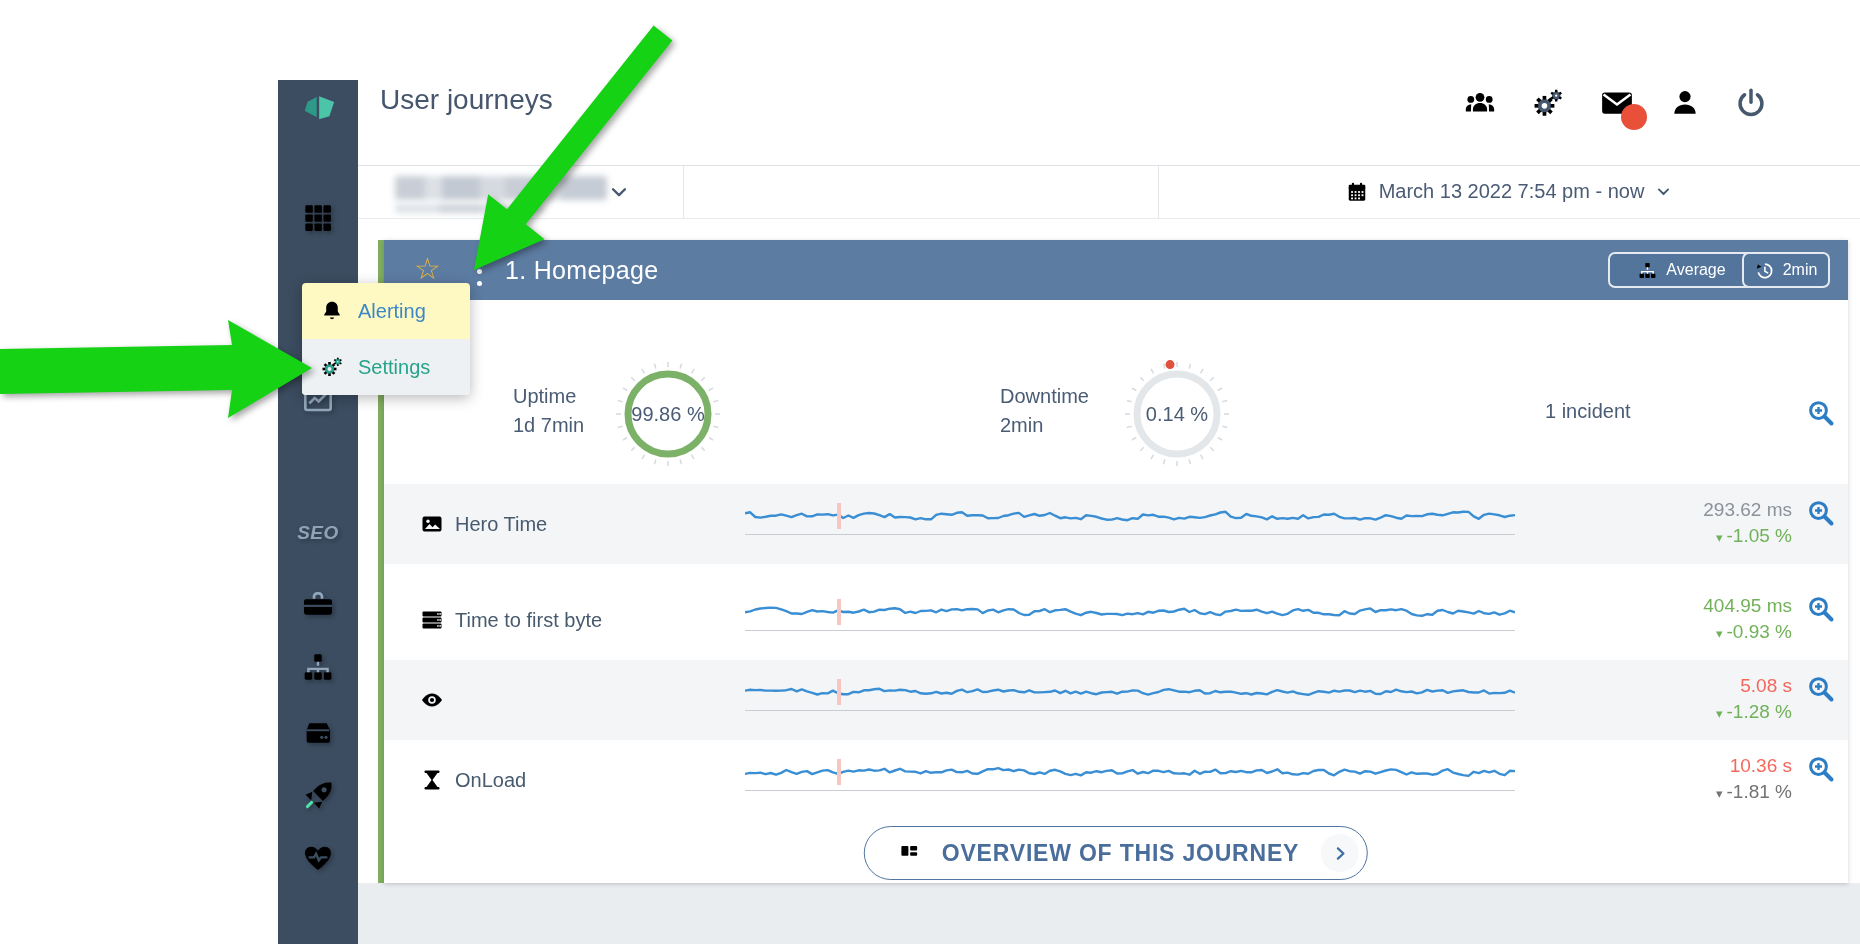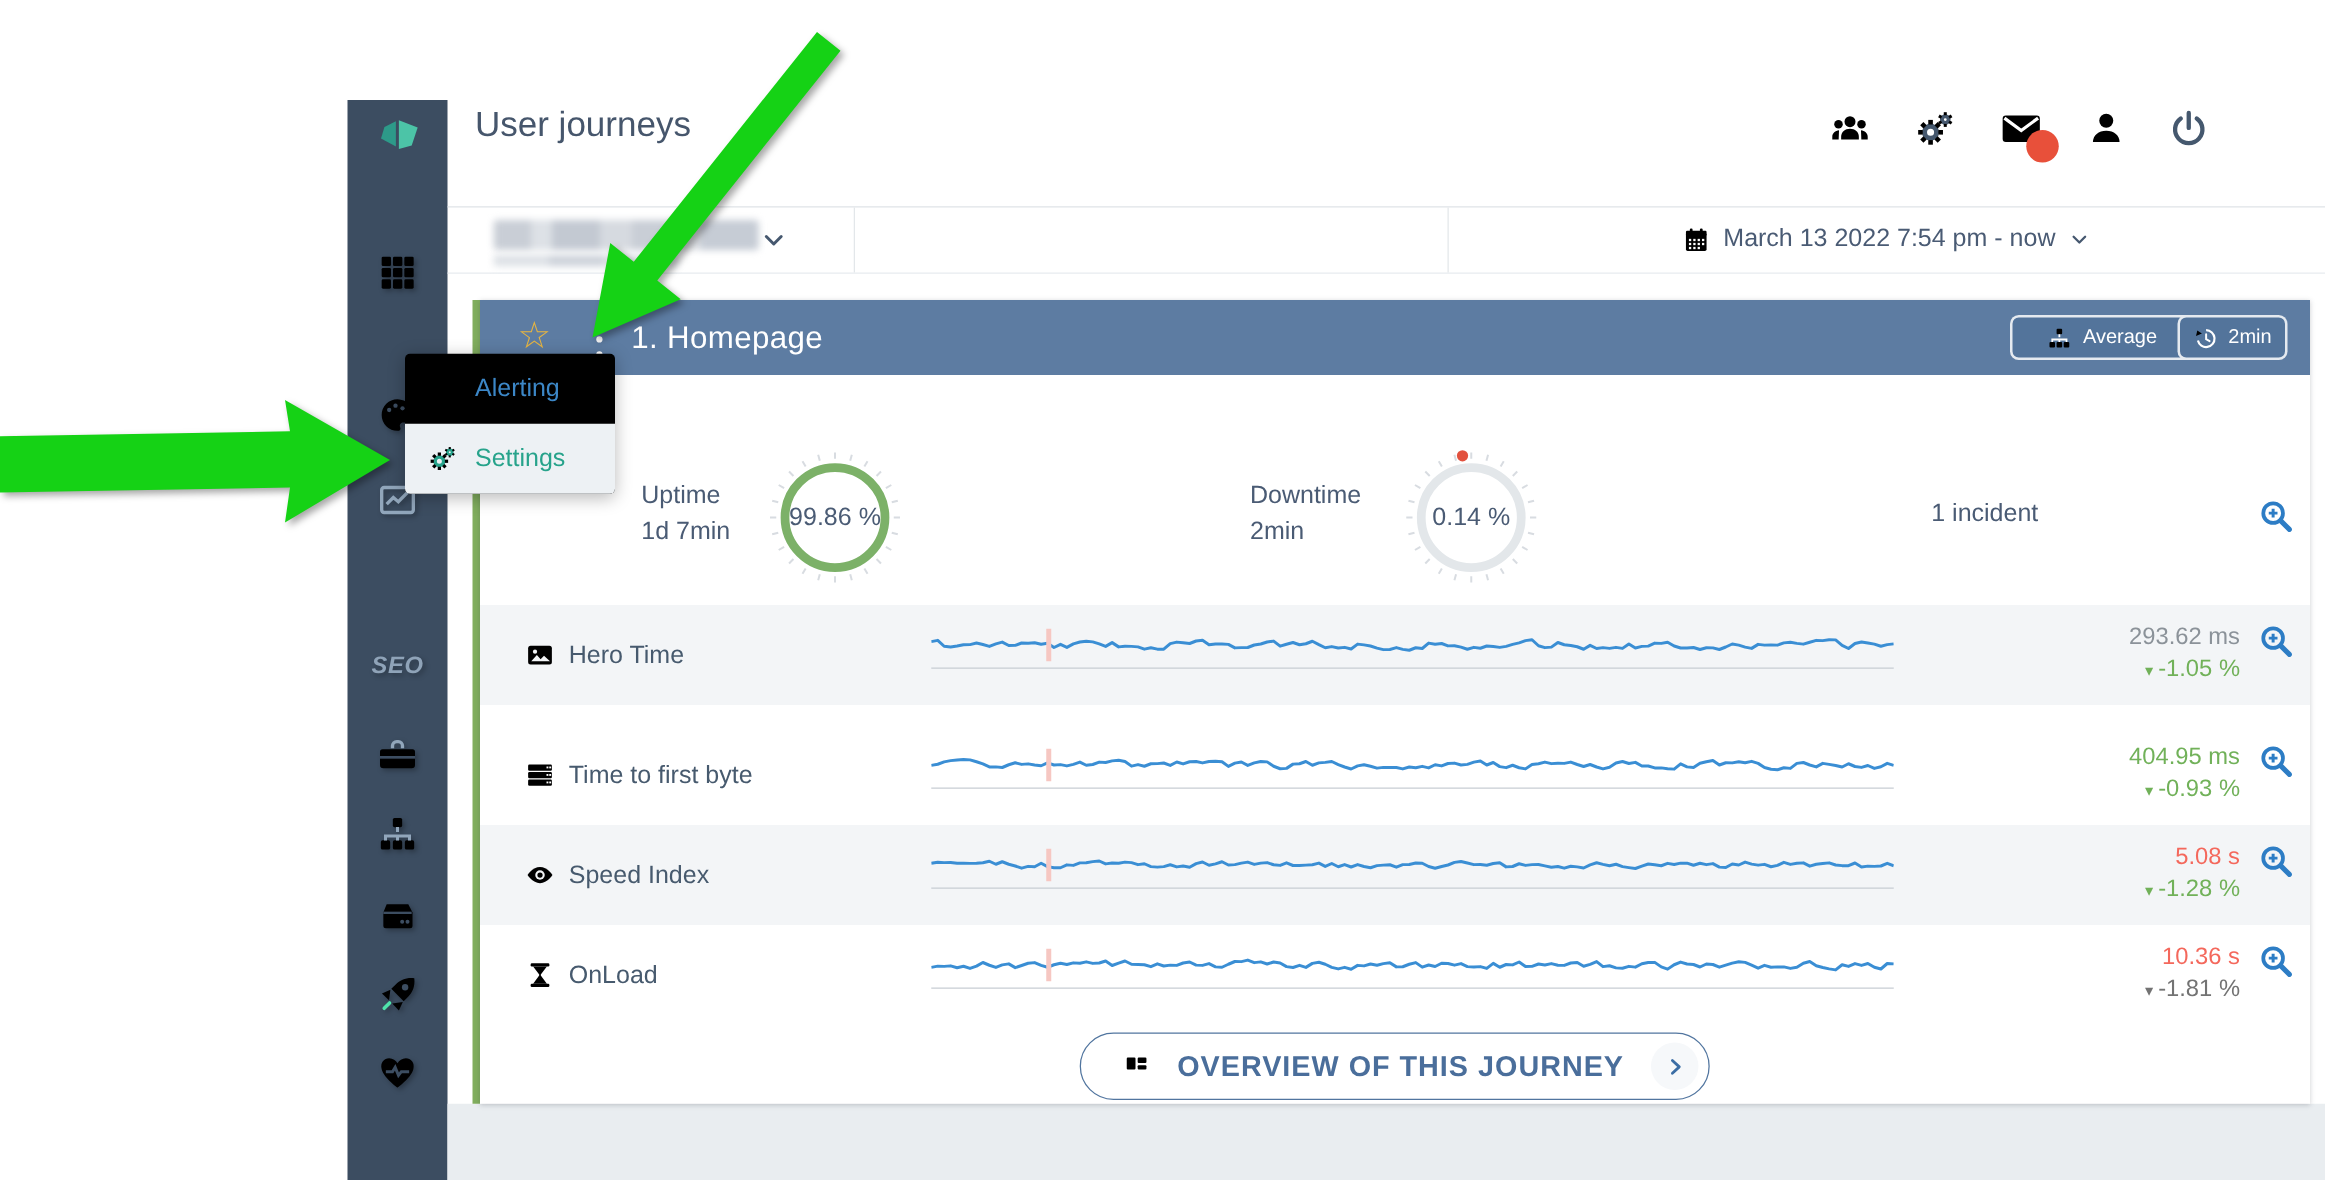--- a/index.html
+++ b/index.html
@@ -74,21 +74,21 @@
 
   
   .ovbtn{position:absolute;top:586px;left:50%;transform:translateX(-50%);height:54px;border-radius:27px;
          border:1.5px solid #51759f;background:#fff;display:flex;align-items:center;gap:22px;
          padding:0 8px 0 34px;cursor:pointer;box-sizing:border-box;}
   .ovbtn .lbl{font-size:23px;font-weight:bold;letter-spacing:.8px;color:#4a6e9b;white-space:nowrap;}
   .ovbtn .chev{width:38px;height:38px;border-radius:50%;background:#f6f8fa;display:flex;align-items:center;
                justify-content:center;color:#3c6ea5;}
 
   
-  .menu{position:absolute;left:324px;top:283px;width:168px;background:#000000;border-radius:4px;z-index:40;
+  .menu{position:absolute;left:302px;top:283px;width:168px;background:#fef9c3;border-radius:4px;z-index:40;
         box-shadow:0 3px 14px rgba(0,0,0,.28);}
   .menu-item{height:56px;display:flex;align-items:center;gap:14px;padding-left:18px;font-size:20px;cursor:pointer;}
   .menu-item.hl{background:#edf1f4;border-radius:0 0 4px 4px;}
 
   
   .arrows{position:absolute;left:0;top:0;z-index:60;pointer-events:none;}
   .arrows polygon{fill:#15d215;filter:drop-shadow(3px 3px 3px rgba(0,0,0,.35));}
 </style>
 </head>
 <body>
@@ -506,21 +506,20 @@
           <svg class="ic" width="30" height="30">
             <use href="#i-zoomin"></use>
           </svg>
         </div>
     </div>
 
     <div class="metric-row alt" style="top:420px">
       <svg class="ic mic" width="24" height="24">
           <use href="#i-eye"></use>
         </svg>
-      <div class="mlabel">Speed Index</div>
       <div class="spark">
           <svg class="line" width="770" height="28">
             <polyline fill="none" stroke="#3a8ed4" stroke-width="2.4" stroke-linejoin="round" points="0.0,12.6 5.2,11.8 10.3,12.1 15.5,12.0 20.7,12.6 25.8,12.6 31.0,12.7 36.2,12.6 41.3,12.2 46.5,11.0 51.7,13.4 56.8,11.4 62.0,13.4 67.2,14.8 72.3,16.5 77.5,15.1 82.7,15.4 87.9,12.6 93.0,15.3 98.2,16.2 103.4,16.2 108.5,13.9 113.7,14.3 118.9,12.3 124.0,12.2 129.2,11.3 134.4,10.8 139.5,13.1 144.7,12.4 149.9,12.6 155.0,11.7 160.2,12.1 165.4,13.7 170.5,13.0 175.7,15.3 180.9,15.7 186.0,15.3 191.2,13.8 196.4,15.5 201.5,14.8 206.7,15.8 211.9,12.9 217.0,11.6 222.2,14.2 227.4,13.1 232.6,11.4 237.7,14.0 242.9,13.7 248.1,12.5 253.2,11.7 258.4,13.5 263.6,12.5 268.7,12.1 273.9,13.8 279.1,14.3 284.2,12.3 289.4,14.4 294.6,14.4 299.7,14.1 304.9,13.8 310.1,12.5 315.2,15.1 320.4,12.8 325.6,15.4 330.7,13.7 335.9,15.6 341.1,13.7 346.2,15.2 351.4,16.2 356.6,14.5 361.7,14.1 366.9,13.8 372.1,15.7 377.2,13.7 382.4,13.6 387.6,12.4 392.8,12.6 397.9,15.2 403.1,16.6 408.3,15.2 413.4,14.0 418.6,11.9 423.8,11.2 428.9,12.4 434.1,13.7 439.3,13.6 444.4,14.2 449.6,12.8 454.8,12.2 459.9,15.5 465.1,15.2 470.3,13.0 475.4,14.3 480.6,13.7 485.8,13.6 490.9,14.7 496.1,15.8 501.3,15.2 506.4,16.5 511.6,15.0 516.8,15.5 521.9,16.4 527.1,13.9 532.3,12.2 537.4,13.5 542.6,14.6 547.8,13.4 553.0,15.3 558.1,16.1 563.3,16.8 568.5,14.9 573.6,13.2 578.8,13.8 584.0,14.6 589.1,12.7 594.3,13.6 599.5,12.5 604.6,12.5 609.8,14.2 615.0,12.6 620.1,13.7 625.3,12.9 630.5,15.7 635.6,16.0 640.8,13.2 646.0,14.0 651.1,11.7 656.3,13.3 661.5,14.1 666.6,13.5 671.8,15.4 677.0,14.3 682.1,11.9 687.3,13.5 692.5,12.6 697.7,12.3 702.8,14.9 708.0,13.4 713.2,12.8 718.3,12.3 723.5,14.0 728.7,14.5 733.8,14.5 739.0,12.4 744.2,15.6 749.3,14.9 754.5,15.1 759.7,14.8 764.8,12.7 770.0,14.7"></polyline>
           </svg>
           <div class="marker" style="left: 12%;"></div>
           <div class="base"></div>
         </div>
       <div class="vals">
           <div class="val" style="color: rgb(244, 104, 92);">5.08 s</div>
           <div class="delta" style="color: rgb(113, 177, 89);"><span class="tri">▾</span><span>-1.28 %</span></div>

